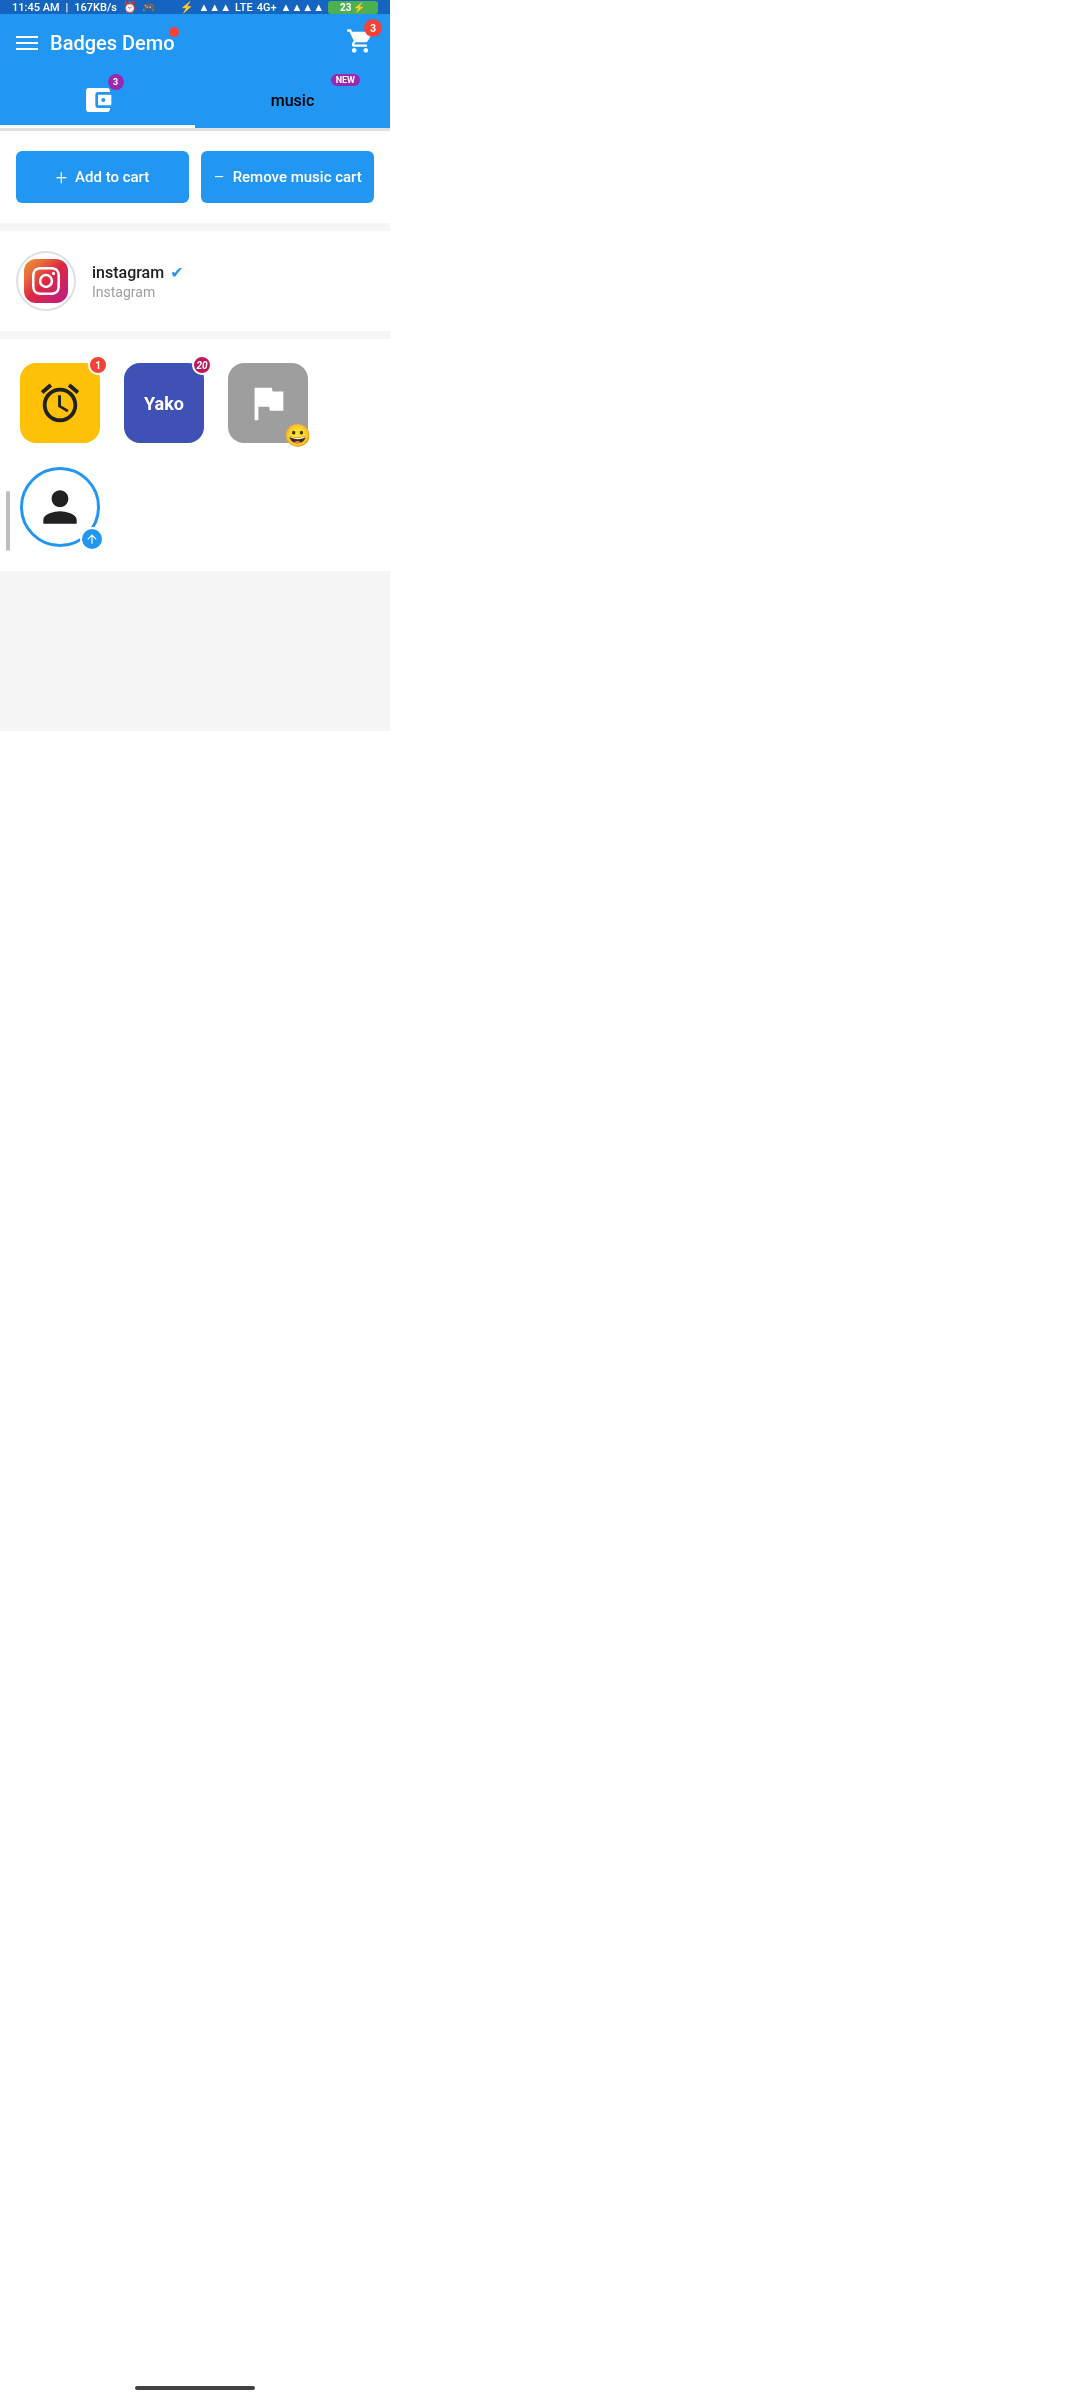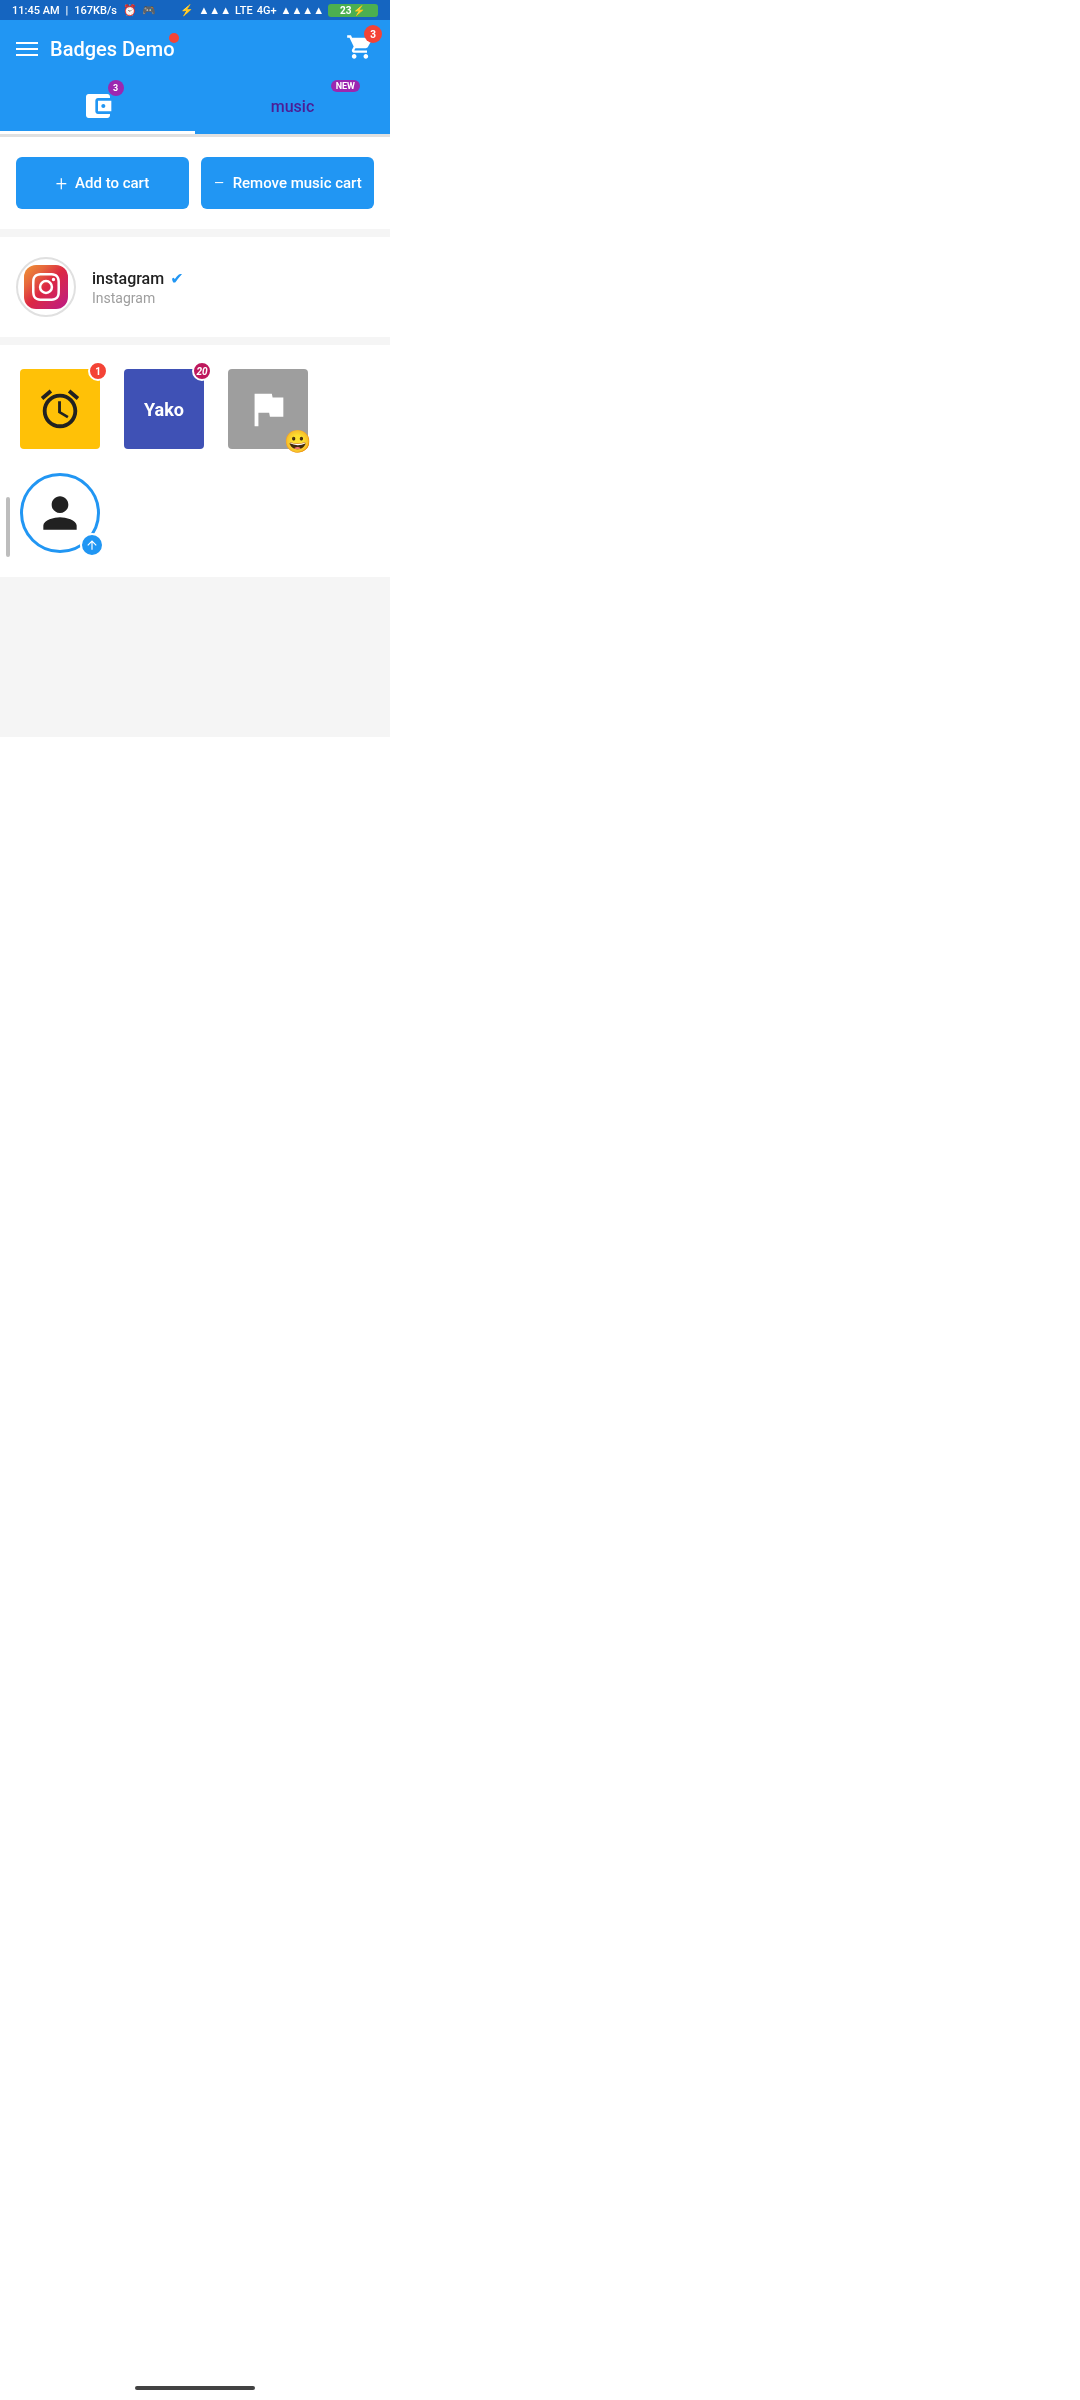--- a/index.html
+++ b/index.html
@@ -15,21 +15,21 @@
       min-height: 860px;
       background: #ffffff;
       overflow-x: hidden;
       position: relative;
     }
 
     
     .status-bar {
       background: #1565c0;
       color: white;
-      height: 20px;
+      height: 14px;
       display: flex;
       align-items: center;
       justify-content: space-between;
       padding: 0 12px;
       font-size: 11px;
       font-weight: 500;
     }
 
     .status-left {
       display: flex;
@@ -167,21 +167,21 @@
       min-width: 16px;
       height: 16px;
       border-radius: 8px;
       display: flex;
       align-items: center;
       justify-content: center;
       padding: 0 3px;
     }
 
     .tab-label {
-      color: #4c1d95;
+      color: #000000;
       font-size: 16px;
       font-weight: 500;
     }
 
     .new-badge {
       position: absolute;
       top: 2px;
       right: 30px;
       background: #9c27b0;
       color: white;
@@ -308,21 +308,21 @@
 
     .app-icon-wrapper {
       position: relative;
       width: 80px;
       height: 80px;
     }
 
     .app-icon {
       width: 80px;
       height: 80px;
-      border-radius: 4px;
+      border-radius: 16px;
       display: flex;
       align-items: center;
       justify-content: center;
     }
 
     .app-icon.yellow {
       background: #FFC107;
     }
 
     .app-icon.blue {

